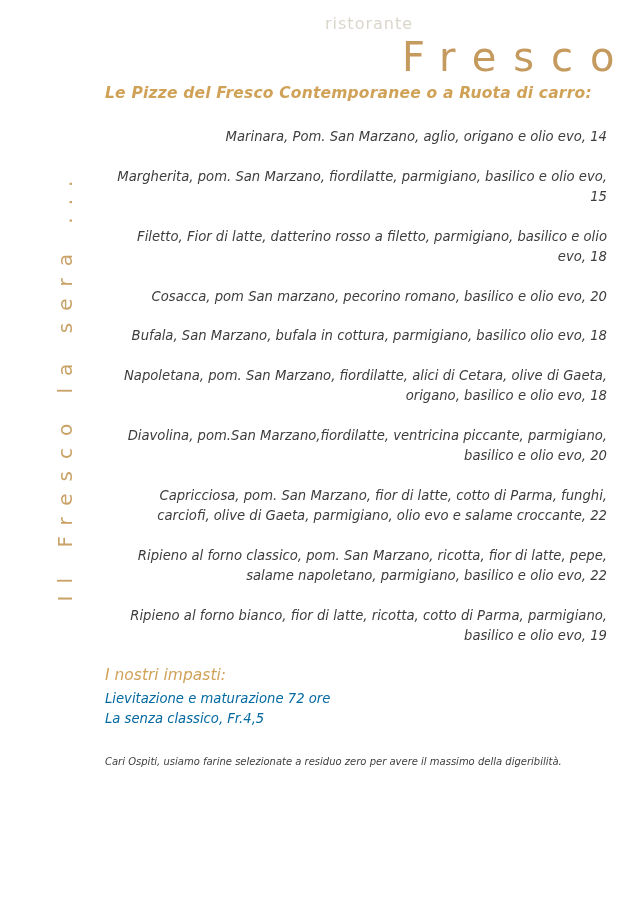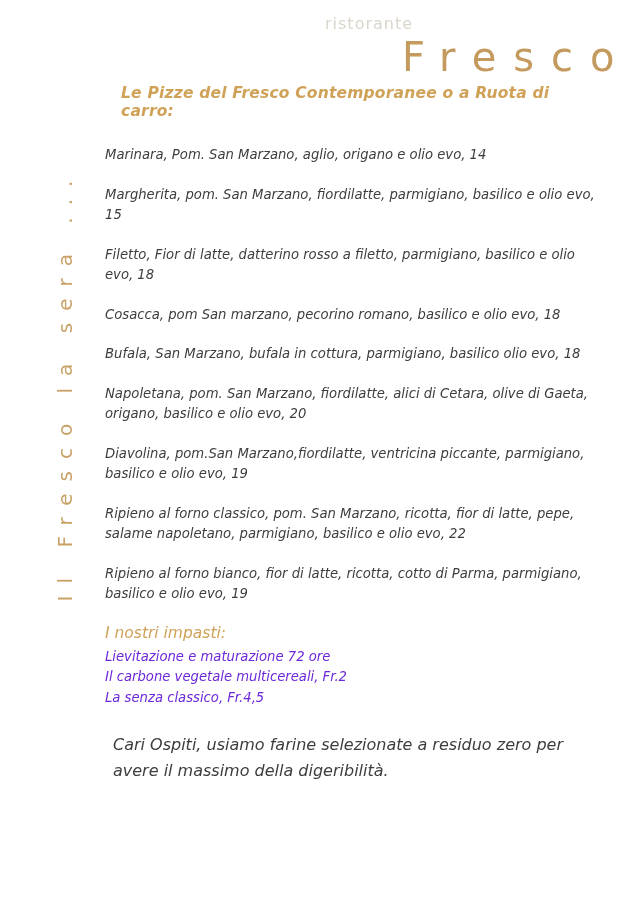--- a/index.html
+++ b/index.html
@@ -55,49 +55,50 @@
     left: 105px;
     top: 84px;
     width: 502px;
   }
   .menu-heading {
     font-size: 15.5px;
     font-style: italic;
     font-weight: 600;
     color: #d0a258;
     letter-spacing: 0.2px;
-    margin: 0 0 25px 16px;
+    margin: 0 0 25px 0;
   }
   .item {
     font-size: 13.2px;
     font-style: italic;
     line-height: 20.5px;
     color: #3d3d3d;
     margin: 0 0 19px 0;
+    text-align: right;
   }
   .impasti-heading {
     font-size: 15.5px;
     font-style: italic;
     font-weight: 400;
     color: #d0a258;
     margin: 7px 0 5px 0;
   }
   .impasti-line {
     font-size: 13.2px;
     font-style: italic;
     line-height: 20.5px;
-    color: #6d28d9;
+    color: #0369a1;
     margin: 0;
   }
   .note {
-    font-size: 16px;
+    font-size: 10px;
     font-style: italic;
-    line-height: 26px;
+    line-height: 15px;
     color: #3d3d3d;
-    margin: 24px 0 0 8px;
+    margin: 24px 0 0 0;
   }
 </style>
 </head>
 <body>
 
 <div class="page">
 
   <div class="brand-ristorante">ristorante</div>
 
   <div class="brand-name">Fresco</div>
@@ -105,32 +106,32 @@
   <div class="side-text">Il Fresco la sera ...</div>
 
   <div class="content">
 
     <h2 class="menu-heading">Le Pizze del Fresco Contemporanee o a Ruota di carro:</h2>
 
     <div>
         <p class="item">Marinara, Pom. San Marzano, aglio, origano e olio evo, 14</p>
         <p class="item">Margherita, pom. San Marzano, fiordilatte, parmigiano, basilico e olio evo, 15</p>
         <p class="item">Filetto, Fior di latte, datterino rosso a filetto, parmigiano, basilico e olio evo, 18</p>
-        <p class="item">Cosacca, pom San marzano, pecorino romano, basilico e olio evo, 18</p>
+        <p class="item">Cosacca, pom San marzano, pecorino romano, basilico e olio evo, 20</p>
         <p class="item">Bufala, San Marzano, bufala in cottura, parmigiano, basilico olio evo, 18</p>
-        <p class="item">Napoletana, pom. San Marzano, fiordilatte, alici di Cetara, olive di Gaeta, origano, basilico e olio evo, 20</p>
-        <p class="item">Diavolina, pom.San Marzano,fiordilatte, ventricina piccante, parmigiano, basilico e olio evo, 19</p>
+        <p class="item">Napoletana, pom. San Marzano, fiordilatte, alici di Cetara, olive di Gaeta, origano, basilico e olio evo, 18</p>
+        <p class="item">Diavolina, pom.San Marzano,fiordilatte, ventricina piccante, parmigiano, basilico e olio evo, 20</p>
+        <p class="item">Capricciosa, pom. San Marzano, fior di latte, cotto di Parma, funghi, carciofi, olive di Gaeta, parmigiano, olio evo e salame croccante, 22</p>
         <p class="item">Ripieno al forno classico, pom. San Marzano, ricotta, fior di latte, pepe, salame napoletano, parmigiano, basilico e olio evo, 22</p>
         <p class="item">Ripieno al forno bianco, fior di latte, ricotta, cotto di Parma, parmigiano, basilico e olio evo, 19</p>
       </div>
 
     <h3 class="impasti-heading">I nostri impasti:</h3>
 
     <div>
         <p class="impasti-line">Lievitazione e maturazione 72 ore</p>
-        <p class="impasti-line">Il carbone vegetale multicereali, Fr.2</p>
         <p class="impasti-line">La senza classico, Fr.4,5</p>
       </div>
 
     <p class="note">Cari Ospiti, usiamo farine selezionate a residuo zero per avere il massimo della digeribilità.</p>
 
   </div>
 </div>
 
 </body></html>

